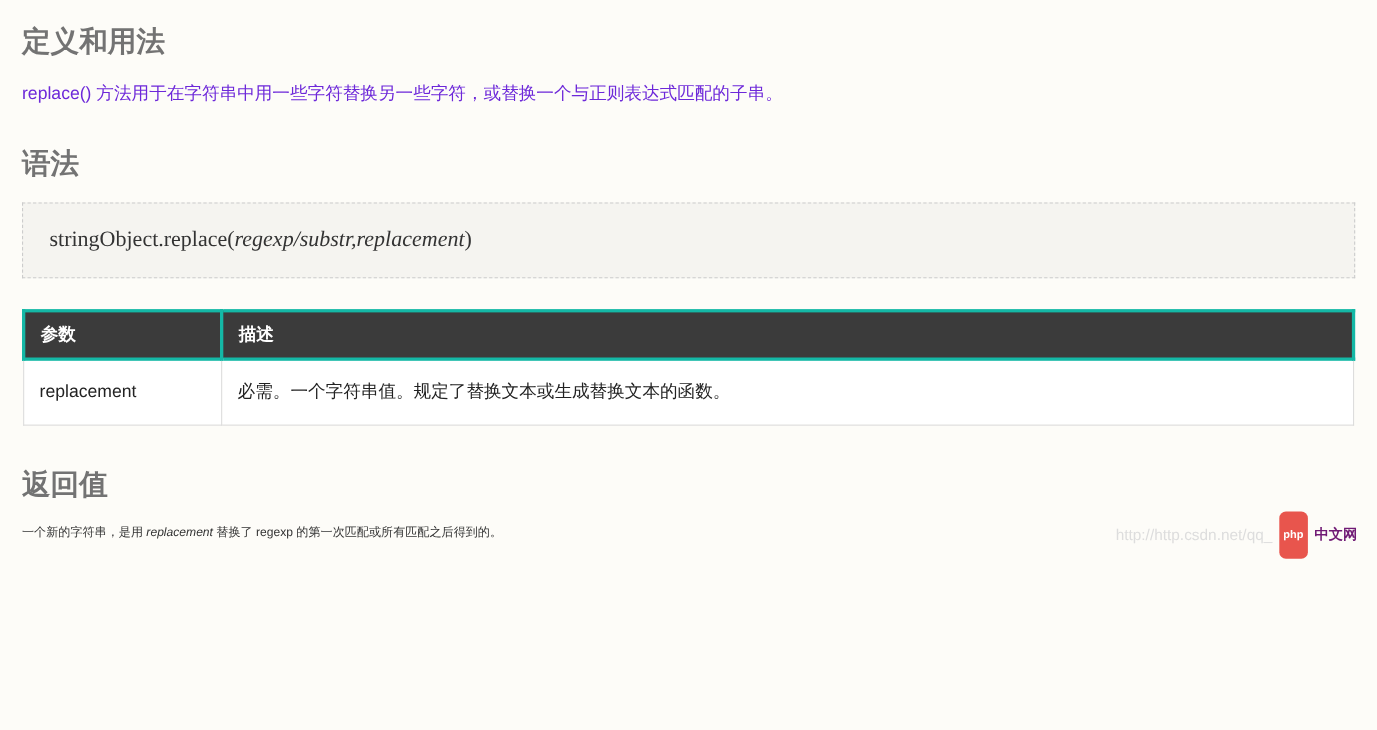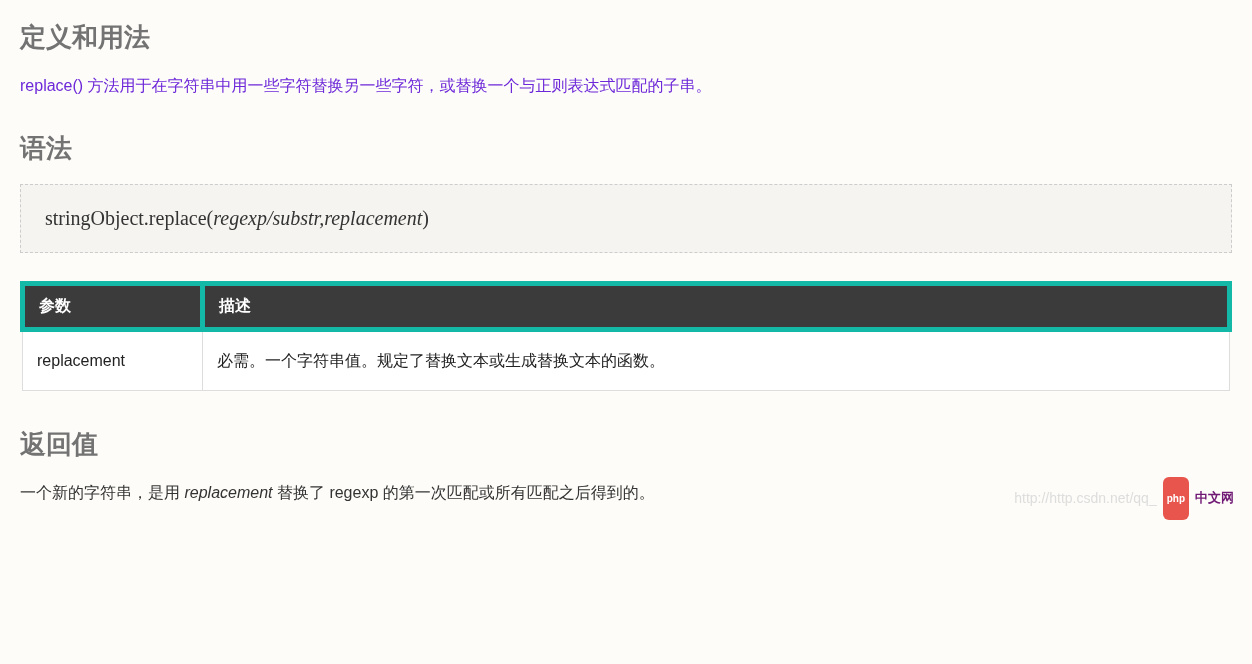--- a/index.html
+++ b/index.html
@@ -45,21 +45,21 @@
       margin-bottom: 36px;
       border: 1px solid #ccc;
     }
     table thead th {
       background: #3b3b3b;
       color: #fff;
       font-weight: bold;
       text-align: left;
       padding: 10px 14px;
       font-size: 16px;
-      border: 5px solid #14b8a6;
+      border: 3px solid #14b8a6;
     }
     table tbody td {
       padding: 14px 14px;
       font-size: 16px;
       vertical-align: top;
       border: 1px solid #ddd;
       line-height: 1.9;
       color: #222;
     }
     table tbody tr:nth-child(1) td {
@@ -69,21 +69,21 @@
       background: #f5f4f0;
     }
     table tbody td:first-child {
       width: 180px;
       font-family: Arial, sans-serif;
     }
     .param-desc-para {
       margin-bottom: 10px;
     }
     .return-desc {
-      font-size: 16px;
+      font-size: 11px;
       color: #333;
       line-height: 1.6;
     }
     .return-desc .italic {
       font-style: italic;
     }
     .logo-icon {
       background: #e8554d;
       color: #fff;
       font-size: 10px;

